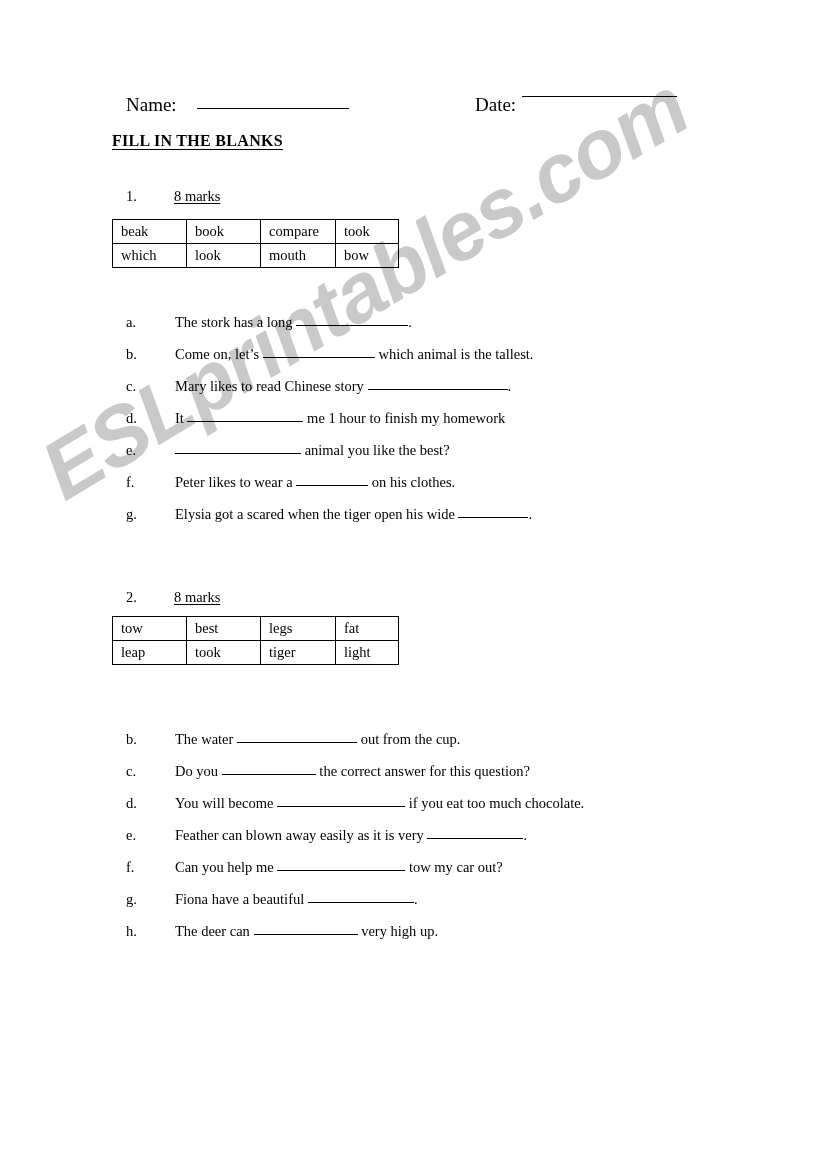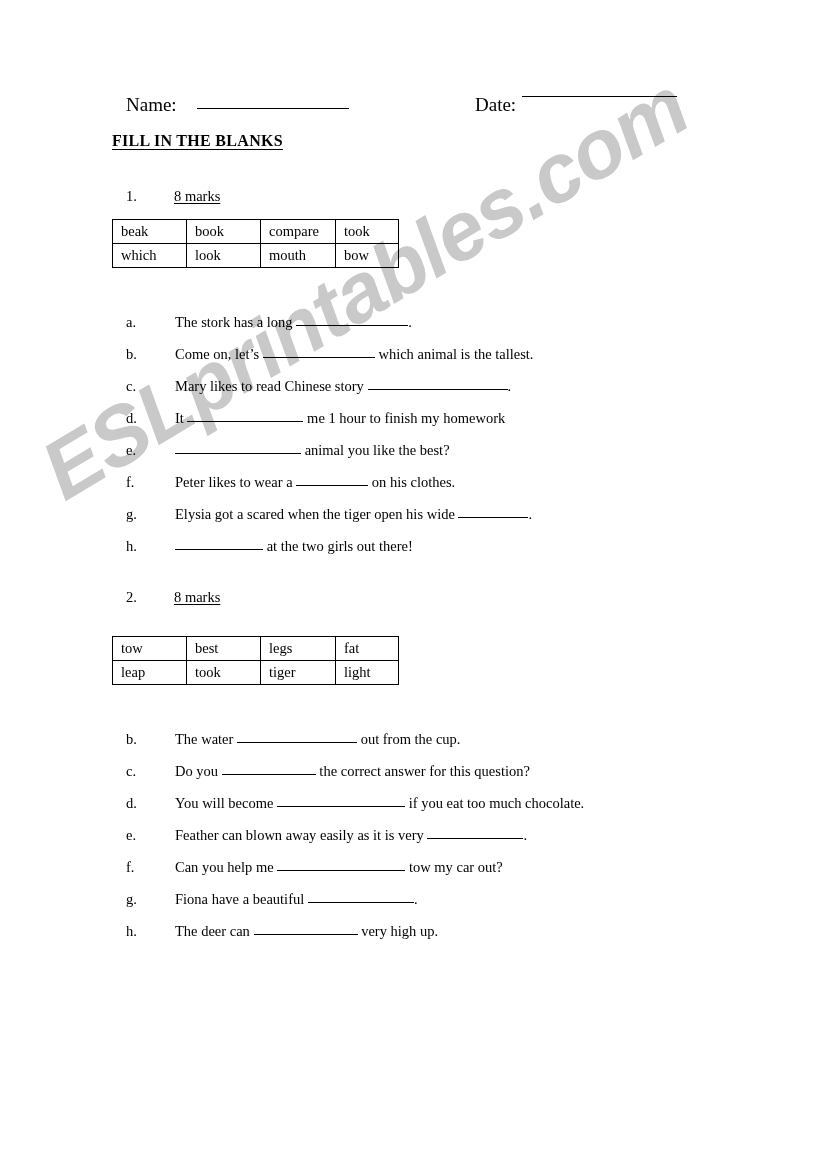--- a/index.html
+++ b/index.html
@@ -166,28 +166,27 @@
     </table>
 
     <div class="qlist" id="qlist-1" style="top:302px;">
         <div class="qrow"><span class="letter">a.</span><span class="qtext">The stork has a long&nbsp;</span><span class="blank" style="width: 112px;"></span><span class="qtext">.</span></div>
         <div class="qrow"><span class="letter">b.</span><span class="qtext">Come on, let’s&nbsp;</span><span class="blank" style="width: 112px;"></span><span class="qtext">&nbsp;which animal is the tallest.</span></div>
         <div class="qrow"><span class="letter">c.</span><span class="qtext">Mary likes to read Chinese story&nbsp;</span><span class="blank" style="width: 140px;"></span><span class="qtext">.</span></div>
         <div class="qrow"><span class="letter">d.</span><span class="qtext">It&nbsp;</span><span class="blank" style="width: 116px;"></span><span class="qtext">&nbsp;me 1 hour to finish my homework</span></div>
         <div class="qrow"><span class="letter">e.</span><span class="blank" style="width: 126px;"></span><span class="qtext">&nbsp;animal you like the best?</span></div>
         <div class="qrow"><span class="letter">f.</span><span class="qtext">Peter likes to wear a&nbsp;</span><span class="blank" style="width: 72px;"></span><span class="qtext">&nbsp;on his clothes.</span></div>
         <div class="qrow"><span class="letter">g.</span><span class="qtext">Elysia got a scared when the tiger open his wide&nbsp;</span><span class="blank" style="width: 70px;"></span><span class="qtext">.</span></div>
-        <div class="qrow"><span class="letter">h.</span><span class="blank" style="width: 88px;"></span><span class="qtext">&nbsp;at the two girls out there!</span></div>
       </div>
 
     <div class="sec-head" style="top:589px;">
       <span class="num">2.</span><span class="marks">8 marks</span>
     </div>
 
-    <table class="wordbank" style="top:636px;padding-left:46px;">
+    <table class="wordbank" style="top:616px;padding-left:46px;">
       <colgroup>
           <col class="c1">
           <col class="c2">
           <col class="c3">
           <col class="c4">
         </colgroup>
       <tbody>
         <tr>
           <td>tow</td>
           <td>best</td>

